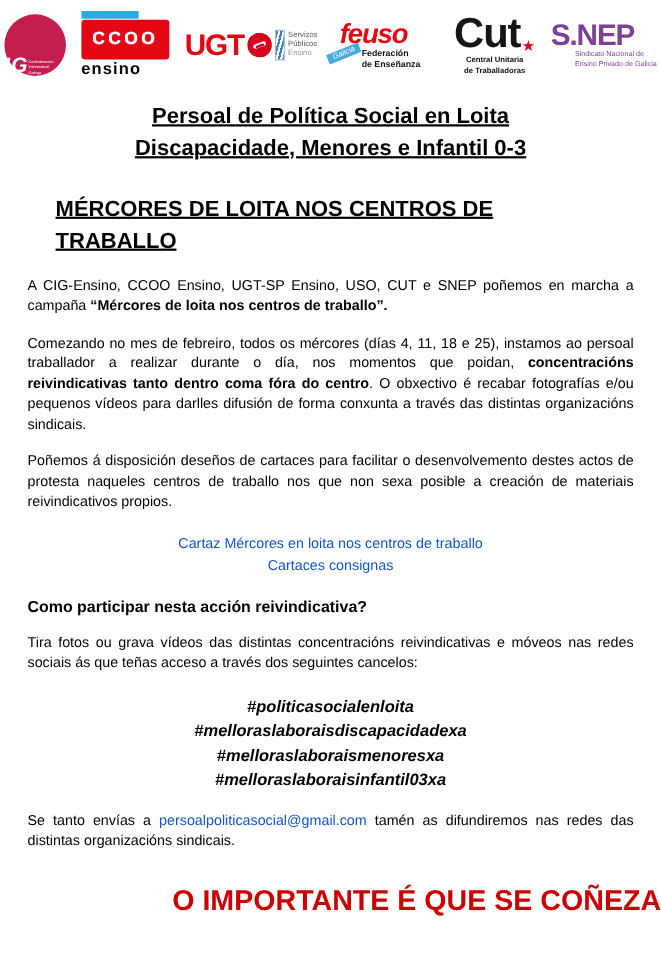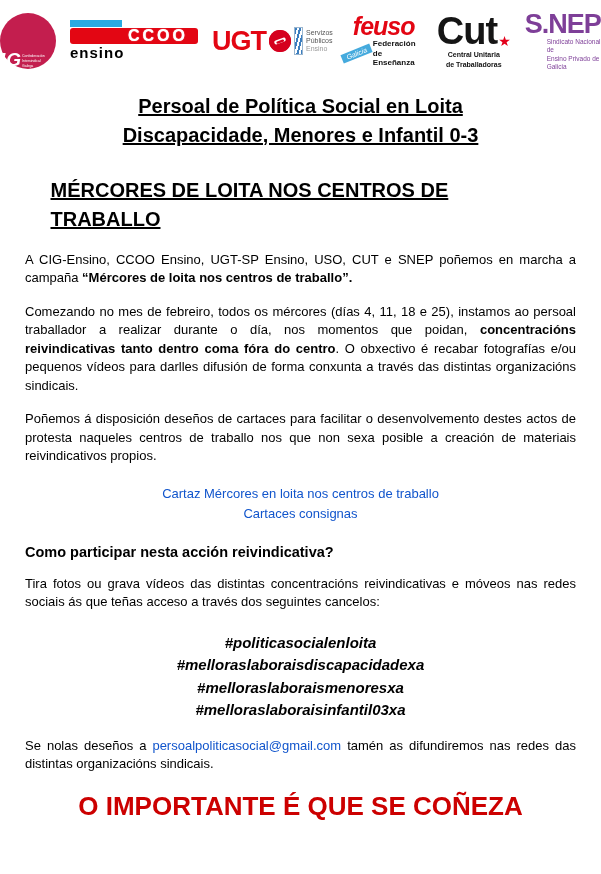--- a/index.html
+++ b/index.html
@@ -10,21 +10,21 @@
   .logo-bar{display:flex;justify-content:center;align-items:center;gap:14px;padding-top:10px;height:62px;}
   .logo{display:flex;flex-direction:column;align-items:center;justify-content:center;}
 
   .cig-circle{width:56px;height:56px;border-radius:50%;background:#c31e4e;display:flex;align-items:flex-end;justify-content:center;color:#fff;}
   .cig-acronym{font-size:19px;font-weight:bold;font-style:italic;line-height:1;letter-spacing:1px;}
   .cig-sub1{font-size:3.5px;line-height:1.4;}
   .cig-sub2{font-size:6px;font-weight:bold;letter-spacing:.5px;}
 
   .ccoo{align-items:flex-start;}
   .ccoo-bar{width:52px;height:7px;background:#29abe2;margin-bottom:1px;}
-  .ccoo-box{width:80px;height:16px;background:#e30613;border-radius:3px;display:flex;align-items:center;justify-content:center;padding-left:48px;}
+  .ccoo-box{width:80px;height:36px;background:#e30613;border-radius:3px;display:flex;align-items:center;justify-content:center;}
   .ccoo-acronym{color:#fff;font-weight:bold;font-size:16px;letter-spacing:3px;text-shadow:0 0 1px #fff;}
   .ccoo-sub{font-weight:bold;font-size:15px;color:#000;letter-spacing:1px;line-height:1.2;}
 
   .ugt{flex-direction:row;gap:3px;align-items:center;}
   .ugt-acronym{color:#e30613;font-weight:bold;font-size:27px;letter-spacing:-1px;line-height:1;}
   .ugt-circle{width:22px;height:22px;border-radius:50%;background:#d5001e;display:flex;align-items:center;justify-content:center;}
   .ugt-mark{width:7px;height:26px;background:repeating-linear-gradient(105deg,#3c7ebf 0 2px,#ffffff 2px 4px);border:1px solid #9ab6d0;}
   .ugt-text{display:flex;flex-direction:column;line-height:1.15;}
   .ugt-text span{font-size:7px;color:#555;}
   .ugt-text span:last-child{color:#999;}
@@ -53,21 +53,21 @@
   .para{margin:15px 25px 0;font-size:13px;line-height:1.42;text-align:justify;}
   .para.first{margin-top:17px;}
 
   .links-block{margin-top:18px;text-align:center;font-size:13px;line-height:1.55;}
   .doc-link{color:#1155cc;cursor:pointer;}
 
   .sub-heading{margin:20px 25px 0;font-size:14.5px;font-weight:bold;}
 
   .hashtags{margin-top:20px;text-align:center;font-size:15px;font-weight:bold;font-style:italic;line-height:1.5;}
 
-  .footer-red{margin-top:16px;text-align:center;font-size:26px;font-weight:bold;color:#cc0000;line-height:1.3;}
+  .footer-red{margin-top:28px;text-align:right;font-size:26px;font-weight:bold;color:#cc0000;line-height:1.3;}
 </style>
 </head>
 <body>
 
 <div class="page">
 
   <div class="logo-bar">
 
     <div class="logo">
       <div class="cig-circle">
@@ -150,19 +150,19 @@
 
   <p class="para">Tira fotos ou grava vídeos das distintas concentracións reivindicativas e móveos nas redes sociais ás que teñas acceso a través dos seguintes cancelos:</p>
 
   <div class="hashtags">
     <span>#politicasocialenloita</span><br>
     <span>#melloraslaboraisdiscapacidadexa</span><br>
     <span>#melloraslaboraismenoresxa</span><br>
     <span>#melloraslaboraisinfantil03xa</span>
   </div>
 
-  <p class="para"><span>Se nolas deseños a </span><span class="doc-link">persoalpoliticasocial@gmail.com</span><span> tamén as difundiremos nas redes das distintas organizacións sindicais.</span></p>
+  <p class="para"><span>Se tanto envías a </span><span class="doc-link">persoalpoliticasocial@gmail.com</span><span> tamén as difundiremos nas redes das distintas organizacións sindicais.</span></p>
 
   <div class="footer-red">
     <span>O IMPORTANTE É QUE SE COÑEZA</span><br>
   </div>
 
 </div>
 
 </body></html>

